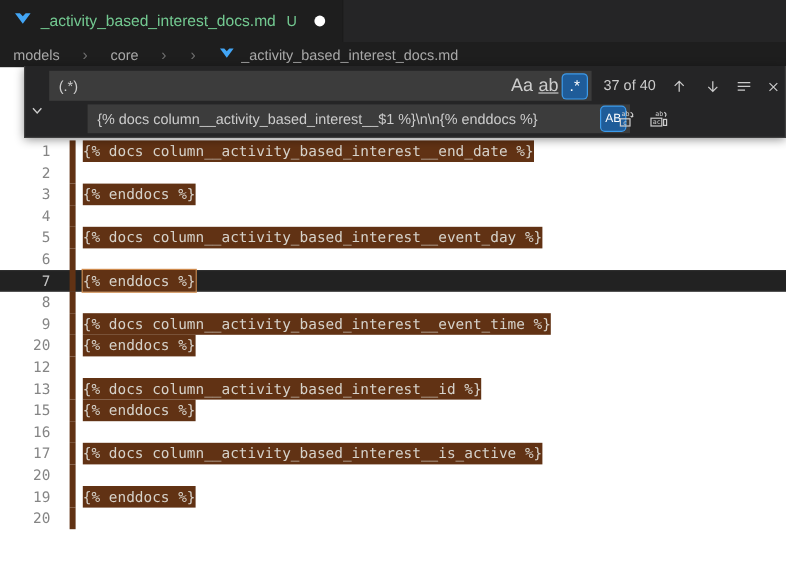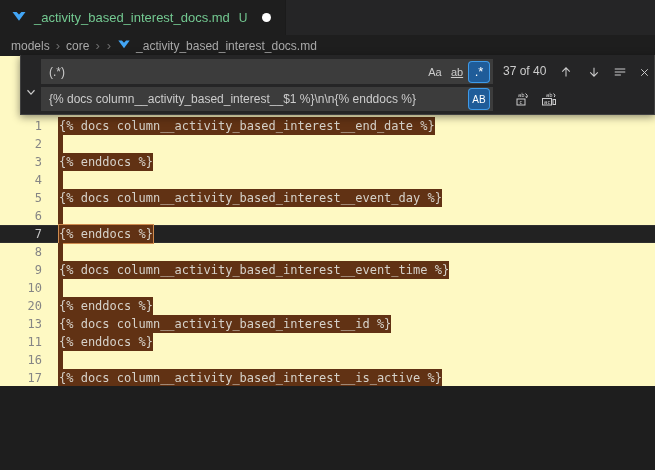--- a/index.html
+++ b/index.html
@@ -1,36 +1,36 @@
 <!DOCTYPE html>
 <html><head>
 <meta charset="utf-8">
 <style>
   * { margin:0; padding:0; box-sizing:border-box; }
   html,body { background:#1e1e1e; }
   #root {
-    position:relative; width:655px; height:386px; overflow:hidden;
-    background:#fef9c3; font-family:"Liberation Sans", sans-serif;
+    position:relative; width:655px; height:470px; overflow:hidden;
+    background:#ffffff; font-family:"Liberation Sans", sans-serif;
   }
 
   
   .tabbar { position:absolute; left:0; top:0; width:655px; height:35px; background:#252526; }
   .tab {
     position:absolute; left:0; top:0; height:35px; background:#1e1e1e;
     display:flex; align-items:center; padding:0 14px 0 11px; gap:7px;
     border-right:1px solid #1b1b1b; cursor:pointer;
   }
   .tab-label { color:#73c991; font-size:13px; }
   .git-badge { color:#73c991; font-size:12px; margin-left:2px; }
   .dirty-dot { width:9px; height:9px; border-radius:50%; background:#ffffff; margin-left:7px; }
 
   
   .breadcrumb {
     position:absolute; left:0; top:35px; width:655px; height:21px; background:#1e1e1e;
-    display:flex; align-items:center; padding-left:11px; gap:5px;
+    display:flex; align-items:center; padding-left:11px; gap:18px;
     color:#a9a9a9; font-size:12px; white-space:nowrap;
   }
   .crumb { cursor:pointer; }
   .crumb-sep { color:#6e6e6e; font-size:13px; padding:0 1px; }
   .crumb-file { display:flex; align-items:center; gap:5px; cursor:pointer; }
 
   
   .find-widget {
     position:absolute; left:20px; top:55px; width:635px; height:60px;
     background:#252526; border:1px solid #404040; border-top:none;
@@ -40,26 +40,26 @@
     position:absolute; left:0; top:0; width:19px; height:58px;
     display:flex; align-items:flex-end; justify-content:center; padding-bottom:14px;
     cursor:pointer; color:#cccccc;
   }
   .fw-input {
     position:absolute; left:20px; height:25px; width:452px;
     background:#3c3c3c; color:#cccccc; font-size:12px;
     display:flex; align-items:center; padding:0 4px 0 8px;
   }
   .fw-find-input { top:4px; }
-  .fw-replace-input { top:32px; height:24px; }
+  .fw-replace-input { top:32px; height:24px;margin-left:32px; }
   .fw-input .value { flex:1 1 auto; white-space:nowrap; overflow:hidden; }
   .opt {
     width:20px; height:20px; border-radius:3px; margin-left:2px; flex:0 0 auto;
     display:flex; align-items:center; justify-content:center;
-    color:#cccccc; font-size:11px; cursor:pointer;
+    color:#cccccc; font-size:15px; cursor:pointer;
   }
   .opt.active { background:#1f5c99; box-shadow:0 0 0 1px #3d9bea; color:#ffffff; }
   .opt-ww span { text-decoration:underline; }
   .opt-regex { font-size:13px; letter-spacing:0; }
   .fw-count { position:absolute; left:482px; top:4px; height:25px; line-height:25px;
     color:#cccccc; font-size:12px; white-space:nowrap; }
   .fw-btn {
     position:absolute; top:7px; width:20px; height:20px; border-radius:3px;
     display:flex; align-items:center; justify-content:center; cursor:pointer;
   }
@@ -75,21 +75,21 @@
     background:#222222;
     box-shadow: inset 0 1px 0 #2e2e2e, inset 0 -1px 0 #2e2e2e;
   }
   .line-num {
     position:absolute; left:0; top:0; width:42px; text-align:right;
     color:#858585; font:12px "DejaVu Sans Mono", monospace; line-height:18px; cursor:pointer;
   }
   .line-num.active { color:#c6c6c6; }
   .zero-match { position:absolute; left:58px; top:0; width:5px; height:18px; background:#613214; }
   .code-text {
-    position:absolute; left:59px; top:0; white-space:pre;
+    position:absolute; left:69px; top:0; white-space:pre;
     font:12px "DejaVu Sans Mono", monospace; line-height:18px; color:#d6d2ca; cursor:text;
   }
   .code-text.match { background:#613214; }
   .code-text.current-match { outline:1px solid #cf8b4e; }
 </style>
 </head>
 <body>
 
 <div id="root">
 
@@ -226,35 +226,35 @@
       <div class="code-row">
         <div class="line-num">8</div>
         <div class="zero-match"></div>
       </div>
       <div class="code-row">
         <div class="line-num">9</div>
         <div class="zero-match"></div>
         <span class="code-text match">{% docs column__activity_based_interest__event_time %}</span>
       </div>
       <div class="code-row">
-        <div class="line-num">10</div>
-        <div class="zero-match"></div>
-      </div>
-      <div class="code-row">
         <div class="line-num">20</div>
         <div class="zero-match"></div>
         <span class="code-text match">{% enddocs %}</span>
       </div>
       <div class="code-row">
+        <div class="line-num">12</div>
+        <div class="zero-match"></div>
+      </div>
+      <div class="code-row">
         <div class="line-num">13</div>
         <div class="zero-match"></div>
         <span class="code-text match">{% docs column__activity_based_interest__id %}</span>
       </div>
       <div class="code-row">
-        <div class="line-num">11</div>
+        <div class="line-num">15</div>
         <div class="zero-match"></div>
         <span class="code-text match">{% enddocs %}</span>
       </div>
       <div class="code-row">
         <div class="line-num">16</div>
         <div class="zero-match"></div>
       </div>
       <div class="code-row">
         <div class="line-num">17</div>
         <div class="zero-match"></div>

